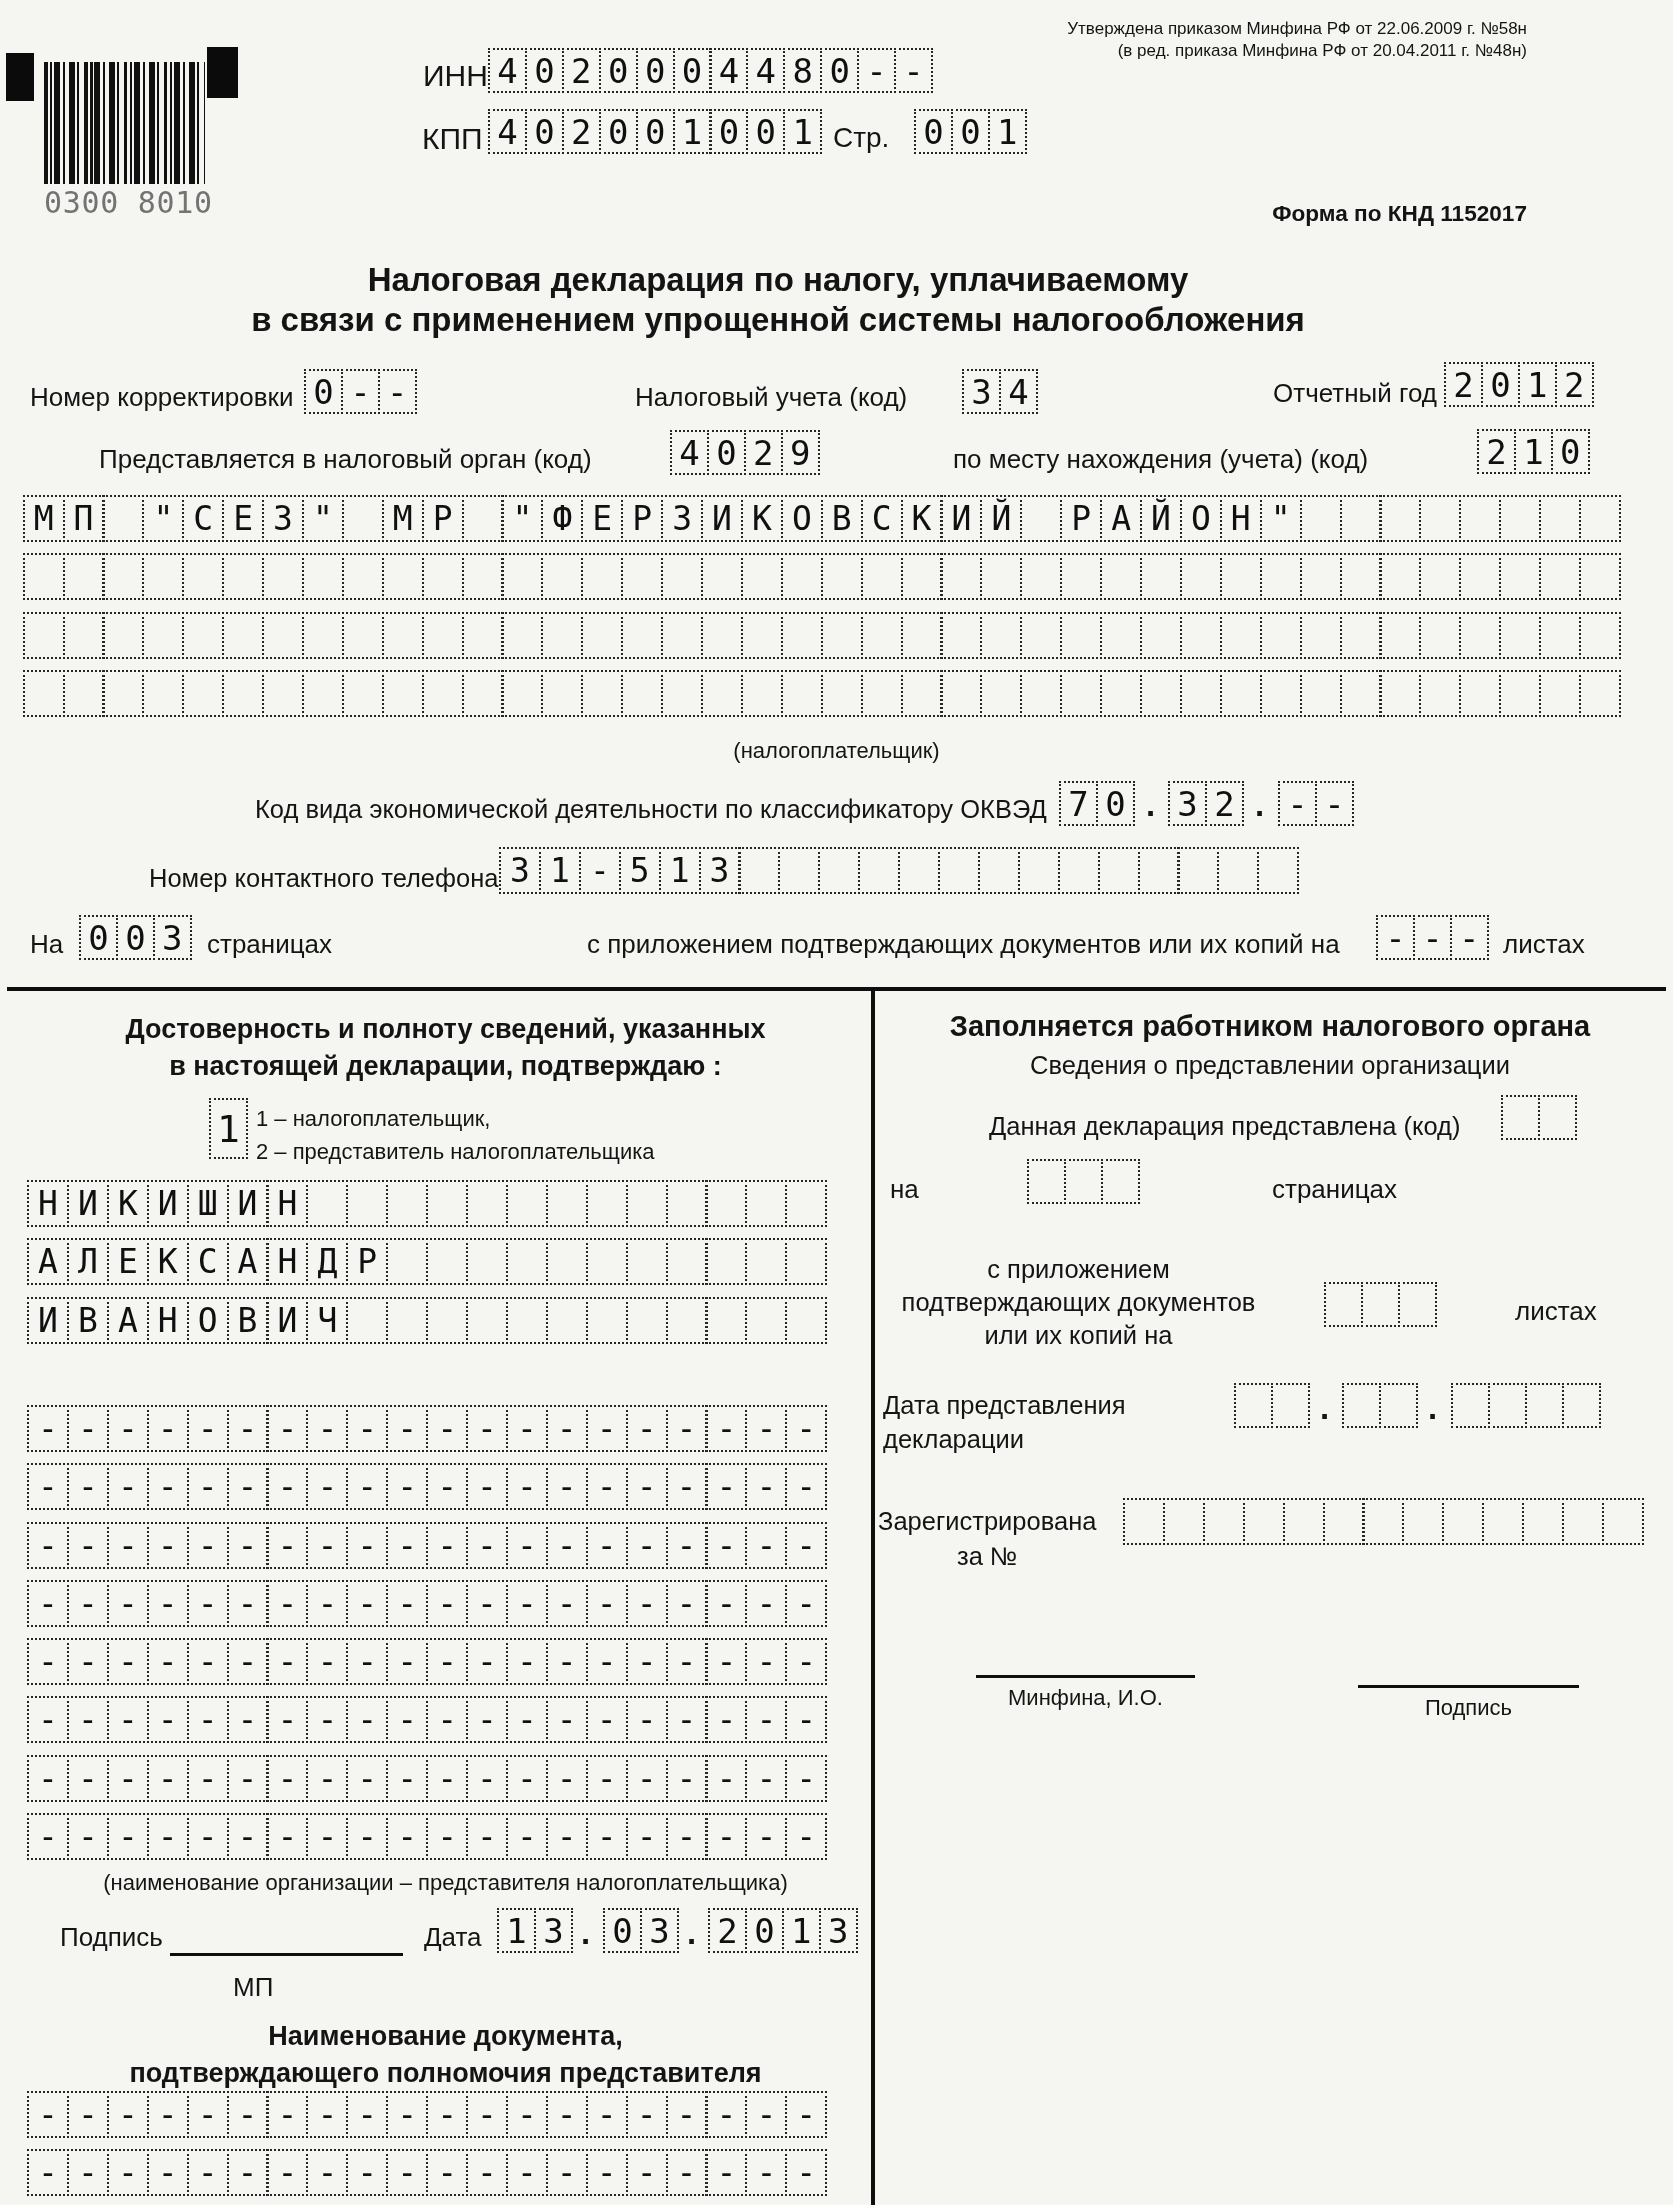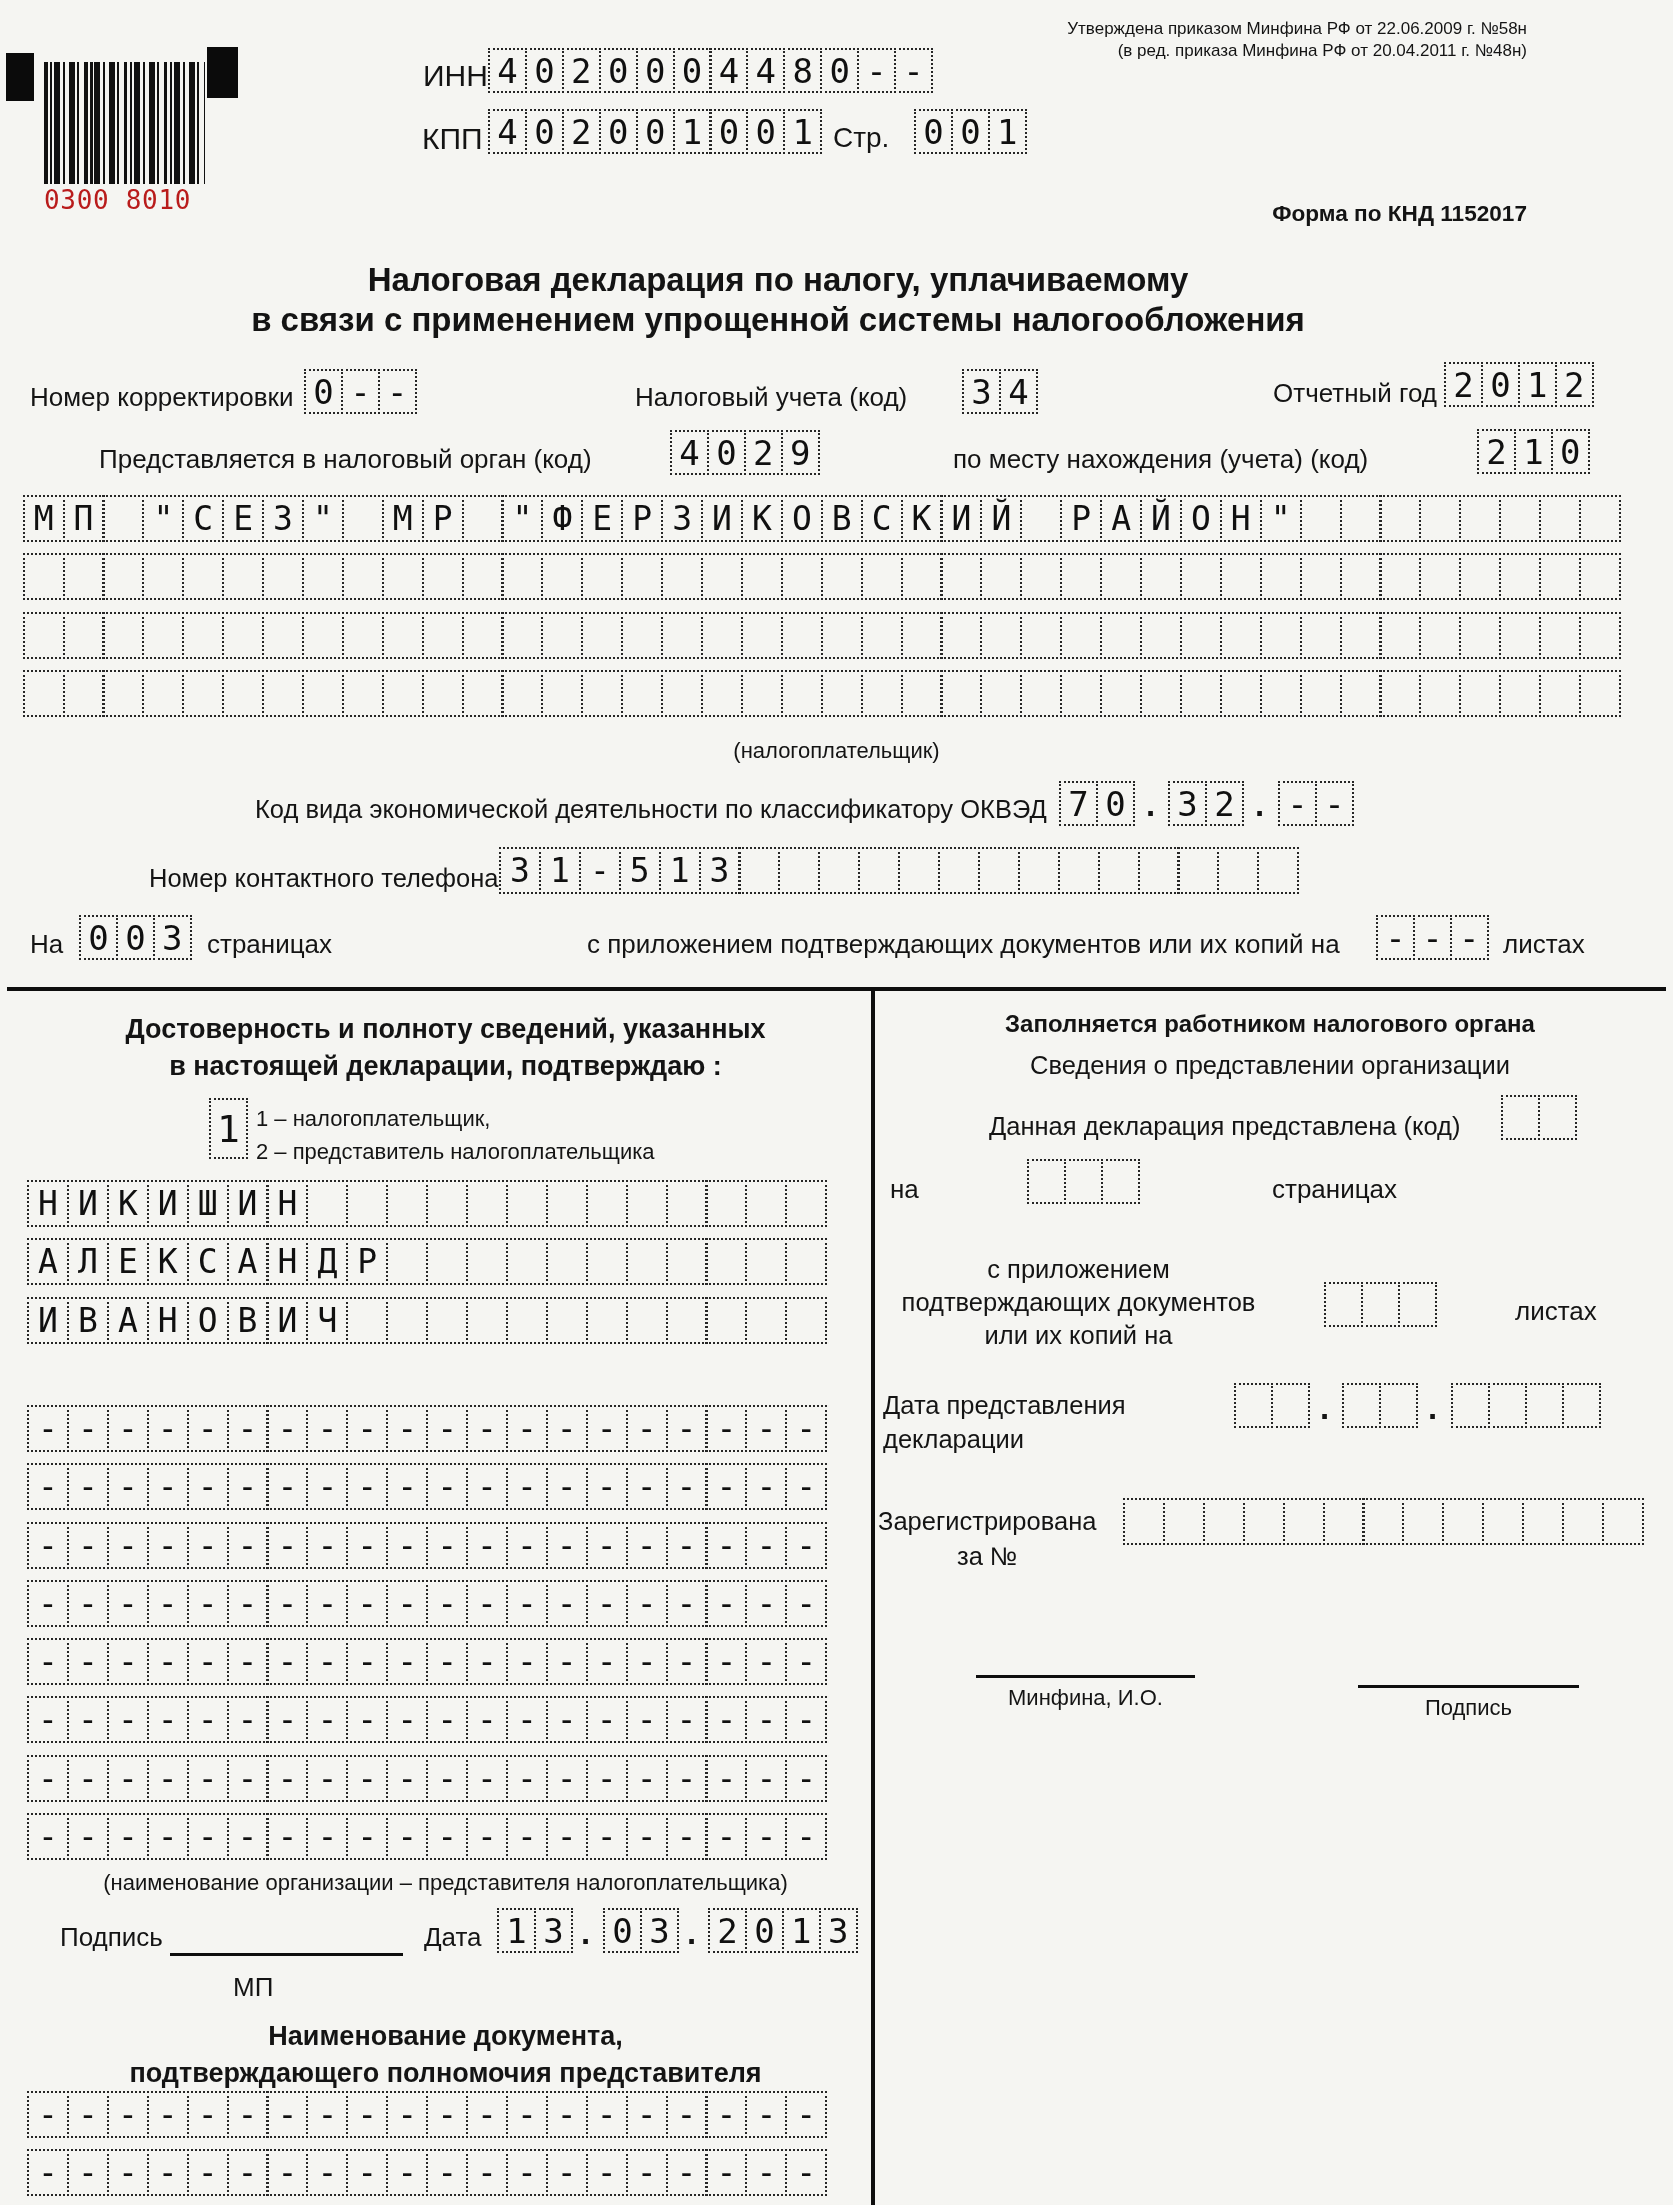--- a/index.html
+++ b/index.html
@@ -41,21 +41,21 @@
     background:repeating-linear-gradient(90deg,
       #111 0 3.5px, transparent 3.5px 6.4px,
       #111 6.4px 8.5px, transparent 8.5px 10px,
       #111 10px 15.6px, transparent 15.6px 19px,
       #111 19px 21px, transparent 21px 25.5px,
       #111 25.5px 31px, transparent 31px 33px,
       #111 33px 35px, transparent 35px 40px);
   }
   #barcode-digits {
     font-family:"DejaVu Sans Mono", monospace;
-    font-size:26px; letter-spacing:0.7px; margin-top:1.4px; color:#b91c1c;
+    font-size:30px; letter-spacing:0.7px; margin-top:1.4px; color:#737373;
   }
   .sigline { background:#0e0e0e; height:2.8px; }
   .divider { background:#0e0e0e; }
 </style>
 </head>
 <body>
 
 <div id="page">
 
   <div class="abs corner" style="left:5.7px; top:53px; width:28px; height:48px;"></div>
@@ -707,21 +707,21 @@
         <span class="cell">-</span>
         <span class="cell">-</span>
         <span class="cell">-</span>
         <span class="cell">-</span>
         <span class="cell">-</span>
         <span class="cell">-</span>
         <span class="cell">-</span>
       </div>
   </div>
 
-  <div class="abs b ctr" style="left:881px; top:1010px; width:778px; font-size:24px;">Заполняется работником налогового органа</div>
+  <div class="abs b ctr" style="left:881px; top:1010px; width:778px; font-size:29px;">Заполняется работником налогового органа</div>
   <div class="abs ctr" style="left:881px; top:1051px; width:778px; font-size:25.5px;">Сведения о представлении организации</div>
 
   <span class="abs" style="left:989px; top:1112px; font-size:25.5px; white-space:nowrap;">Данная декларация представлена (код)</span>
   <span class="abs cells sz" style="left:1501px; top:1095px;">
       <span class="cell"></span>
       <span class="cell"></span>
     </span>
 
   <span class="abs lbl" style="left:890px; top:1174px;">на</span>
   <span class="abs cells sz" style="left:1027px; top:1159px;">

